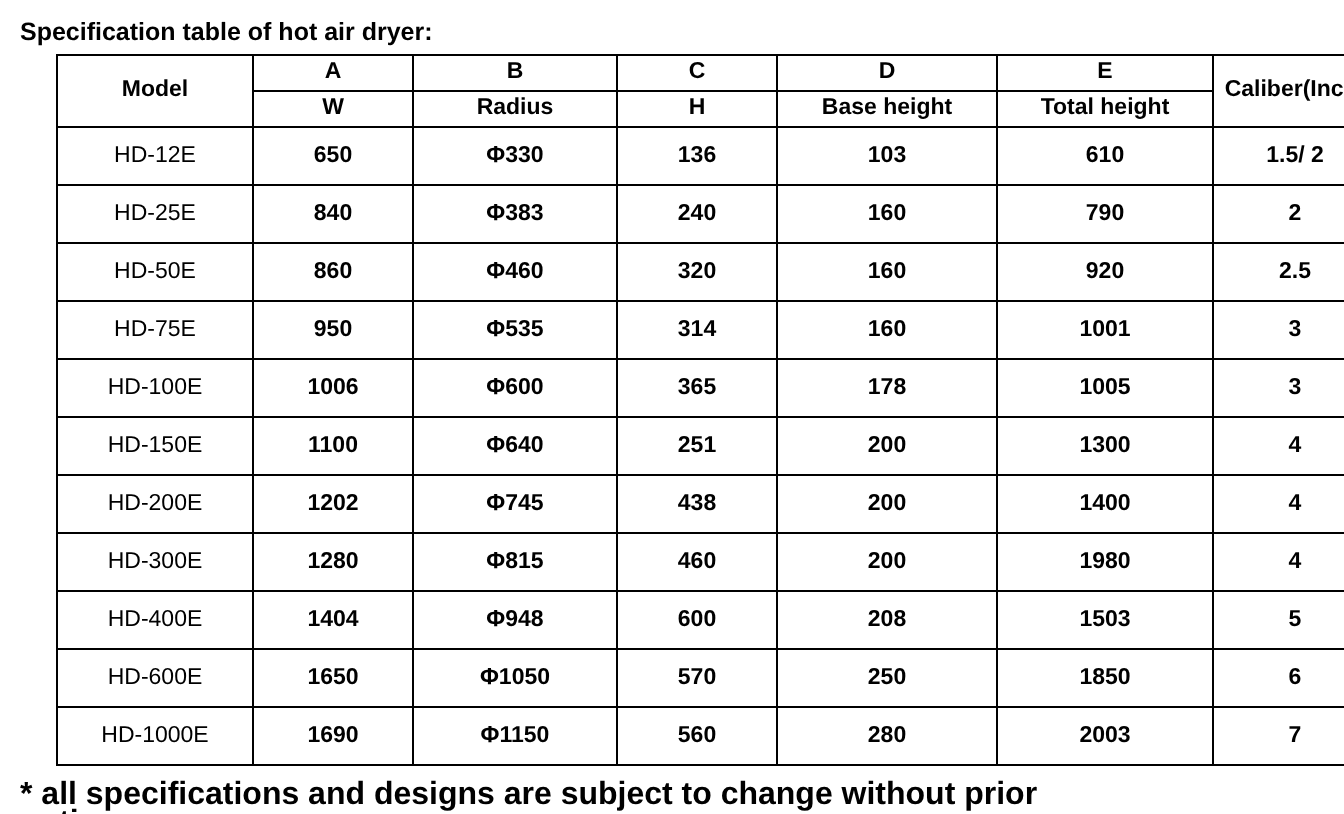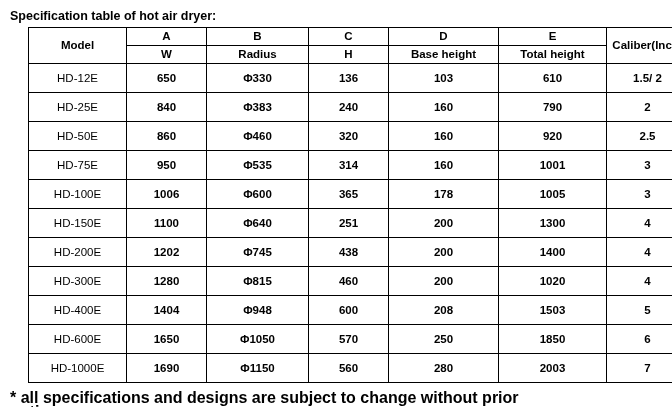--- a/index.html
+++ b/index.html
@@ -180,21 +180,21 @@
         <td class="data-cell">200</td>
         <td class="data-cell">1400</td>
         <td class="data-cell">4</td>
       </tr>
       <tr>
         <td class="model-cell">HD-300E</td>
         <td class="data-cell">1280</td>
         <td class="data-cell">Φ815</td>
         <td class="data-cell">460</td>
         <td class="data-cell">200</td>
-        <td class="data-cell">1020</td>
+        <td class="data-cell">1980</td>
         <td class="data-cell">4</td>
       </tr>
       <tr>
         <td class="model-cell">HD-400E</td>
         <td class="data-cell">1404</td>
         <td class="data-cell">Φ948</td>
         <td class="data-cell">600</td>
         <td class="data-cell">208</td>
         <td class="data-cell">1503</td>
         <td class="data-cell">5</td>

